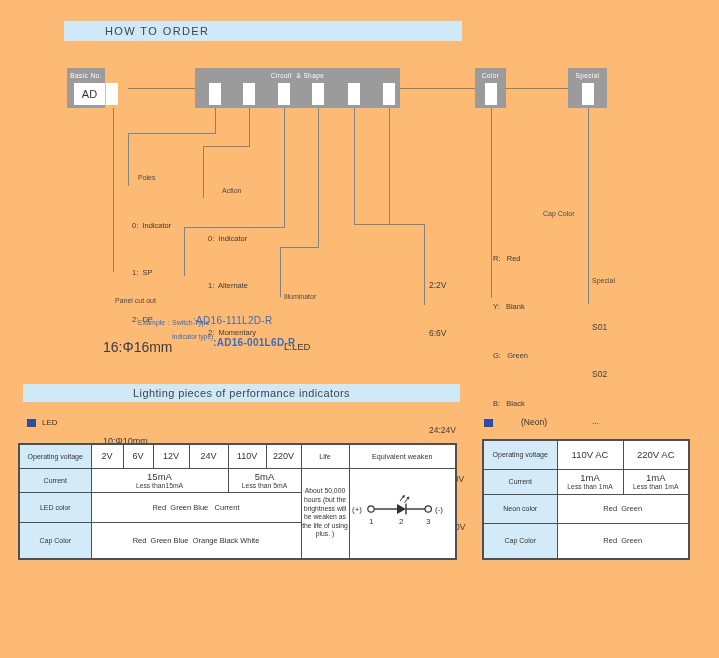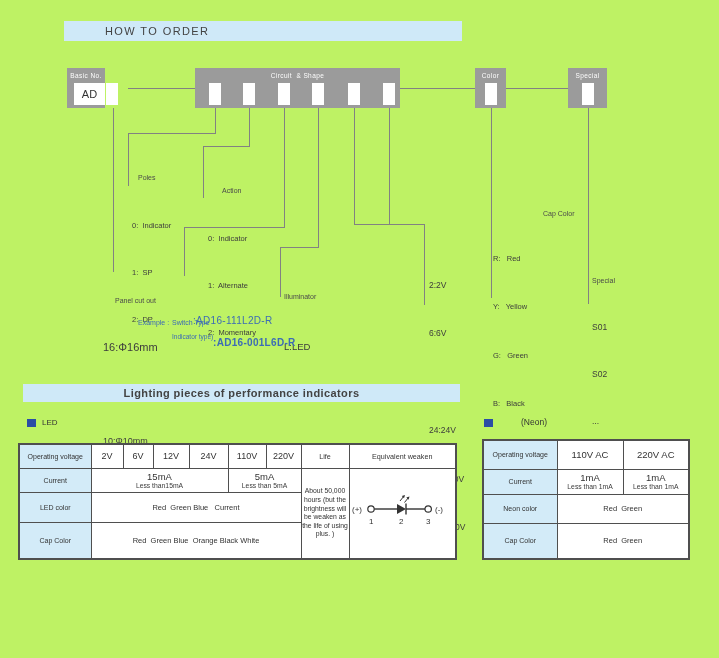--- a/index.html
+++ b/index.html
@@ -1,17 +1,17 @@
 <!DOCTYPE html>
 <html><head>
 <meta charset="utf-8">
 <style>
   html,body{margin:0;padding:0;background:#fff}
   body{font-family:"Liberation Sans","DejaVu Sans",sans-serif;color:#3f3f3f;}
-  .page{position:relative;width:719px;height:658px;background:#bef264;overflow:hidden}
+  .page{position:relative;width:719px;height:658px;background:#fdba74;overflow:hidden}
   .ab{position:absolute}
   
   .banner{position:absolute;background:#cfe9f8;color:#434343;display:flex;align-items:center}
   
   .gbox{position:absolute;background:#9b9b9b}
   .blabel{position:absolute;top:4px;left:0;right:0;text-align:center;font-size:6.5px;color:#fdfdfd;letter-spacing:.4px;white-space:pre}
   .wbox{position:absolute;top:15px;height:22px;width:12px;background:#fff}
   .adbox{position:absolute;top:15px;height:22px;width:31px;background:#fff;font-size:11px;color:#333;text-align:center;line-height:22px}
   .ln{position:absolute;background:#828282}
   .lnv{width:1px}
@@ -112,39 +112,39 @@
 
 
   <div class="grp" style="left:284px;top:257px">
     <div class="grp-t">Illuminator</div>
     <div class="grp-i" style="font-size:9.5px;margin-top:5px">L:LED</div>
     <div class="grp-i" style="font-size:7px;margin-top:5px">Blank  :   No Illuminator</div>
   </div>
 
   <div class="grp" style="left:103px;top:261px">
     <div class="grp-t" style="padding-left:12px;margin-bottom:2px">Panel cut out</div>
-    <div class="grp-i" style="font-size:11px;line-height:11px">16:Φ16mm</div>
+    <div class="grp-i" style="font-size:14px;line-height:11px">16:Φ16mm</div>
     <div class="grp-i" style="font-size:9px;line-height:11px">12:Φ12mm</div>
     <div class="grp-i" style="font-size:9px;line-height:11px">10:Φ10mm</div>
   </div>
 
 
   <div class="grp" style="left:429px;top:243px">
     <div class="grp-i" style="font-size:8.5px;line-height:12.4px">2:2V</div>
     <div class="grp-i" style="font-size:8.5px;line-height:12.4px">6:6V</div>
     <div class="grp-i" style="font-size:8.5px;line-height:12.4px">...</div>
     <div class="grp-i" style="font-size:8.5px;line-height:12.4px">24:24V</div>
     <div class="grp-i" style="font-size:8.5px;line-height:12.4px">110:110V</div>
     <div class="grp-i" style="font-size:8.5px;line-height:12.4px">220:220V</div>
   </div>
 
   <div class="grp grp-t" style="left:543px;top:210px">Cap Color</div>
   <div class="grp" style="left:493px;top:217px">
     <div class="grp-i" style="line-height:12.4px">R:   Red</div>
-    <div class="grp-i" style="line-height:12.4px">Y:   Yellow</div>
+    <div class="grp-i" style="line-height:12.4px">Y:   Blank</div>
     <div class="grp-i" style="line-height:12.4px">G:   Green</div>
     <div class="grp-i" style="line-height:12.4px">B:   Black</div>
     <div class="grp-i" style="line-height:12.4px">S:   Blue</div>
     <div class="grp-i" style="line-height:12.4px">W:  White</div>
   </div>
 
   <div class="grp" style="left:592px;top:241px">
     <div class="grp-t" style="margin-bottom:2px">Special</div>
     <div class="grp-i" style="font-size:8.5px;line-height:11px">S01</div>
     <div class="grp-i" style="font-size:8.5px;line-height:11px">S02</div>
@@ -153,21 +153,21 @@
     <div class="grp-i" style="font-size:8.5px;line-height:11px">...</div>
   </div>
 
   <div class="ab blue" style="left:138px;top:319px;font-size:7px">Example :</div>
   <div class="ab blue" style="left:172px;top:319px;font-size:7px">Switch Type</div>
   <div class="ab blue" style="left:193px;top:315px;font-size:10px;font-weight:normal;letter-spacing:.3px">:AD16-111L2D-R</div>
   <div class="ab blue" style="left:172px;top:333px;font-size:6.5px">Indicator type)</div>
   <div class="ab blue" style="left:213px;top:337px;font-size:10px;font-weight:bold;letter-spacing:.3px">:AD16-001L6D-R</div>
 
   <div class="banner" style="left:23px;top:384px;width:437px;height:18px;justify-content:center">
-    <span style="font-size:11px;font-weight:bold;letter-spacing:.4px">Lighting pieces of performance indicators</span>
+    <span style="font-size:11px;font-weight:normal;letter-spacing:.4px">Lighting pieces of performance indicators</span>
   </div>
 
   <i class="marker" style="left:27px;top:419px"></i>
   <div class="ab" style="left:42px;top:418px;font-size:8px;color:#333">LED</div>
 
   <table class="tbl" style="left:18px;top:443px;width:437px">
     <colgroup>
       <col style="width:72px">
         <col style="width:32px">
         <col style="width:30px">

